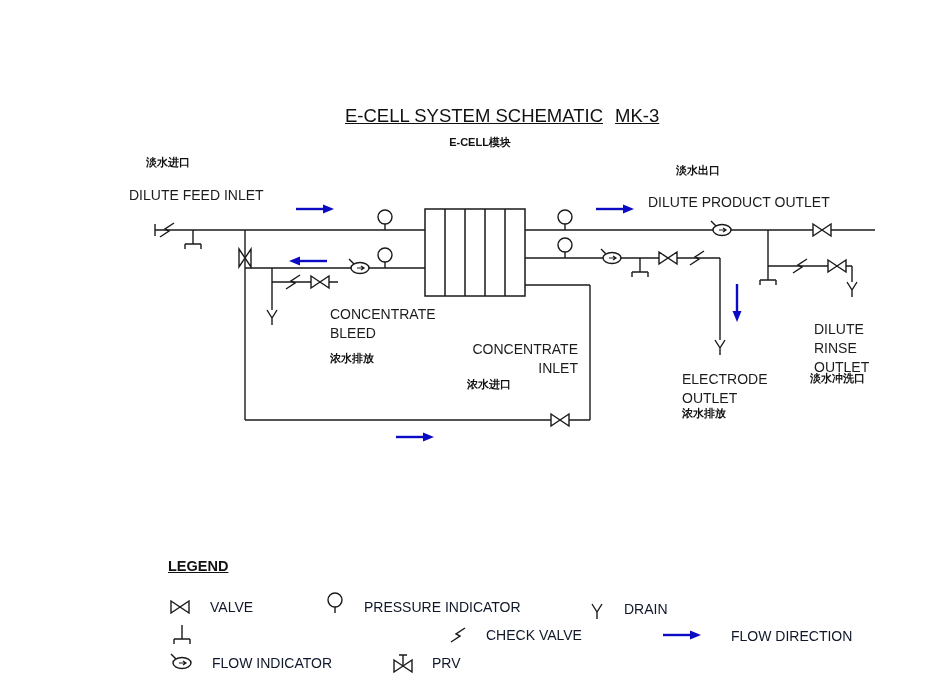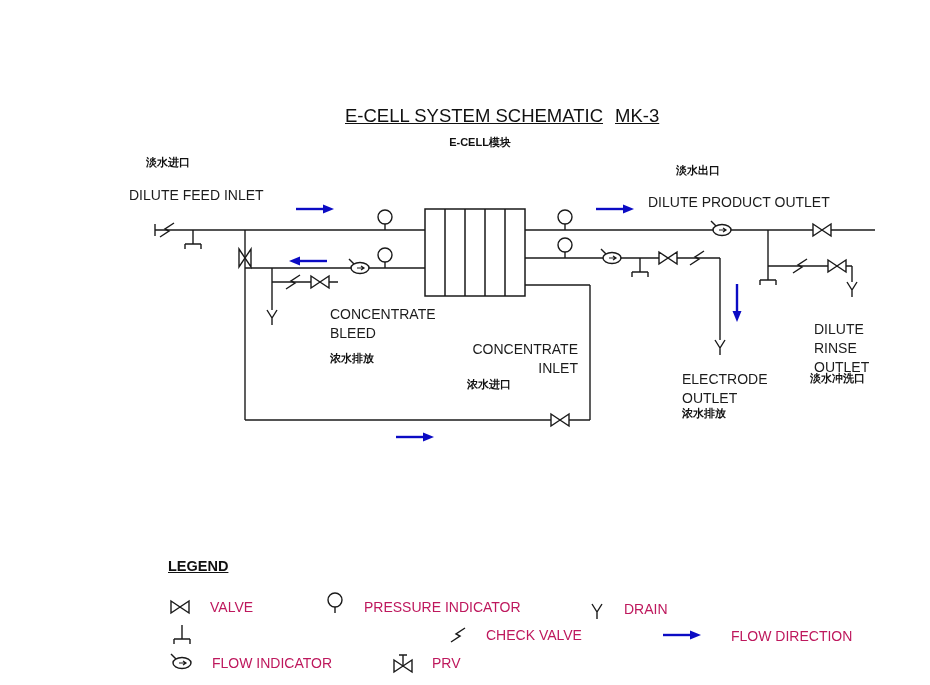--- a/index.html
+++ b/index.html
@@ -16,21 +16,21 @@
   }
   .schematic-title span{text-decoration:underline;}
   .schematic-title .mk{margin-left:12px;}
   svg{position:absolute;left:0;top:0;}
   .lbl{position:absolute;white-space:nowrap;}
   .en{font-size:14px;line-height:19px;color:#1c1c1c;}
   .cn{font-size:11px;font-weight:bold;color:#111;}
   .center{text-align:center;}
   .right{text-align:right;}
   .legend-title{font-size:14.5px;font-weight:bold;text-decoration:underline;color:#111;}
-  .legend-label{font-size:14px;color:#be185d;}
+  .legend-label{font-size:14px;color:#0f172a;}
 </style>
 </head>
 <body>
 
 <div class="stage">
 
 
   <div class="schematic-title">
     <span>E-CELL SYSTEM SCHEMATIC</span><span class="mk">MK-3</span>
   </div>

